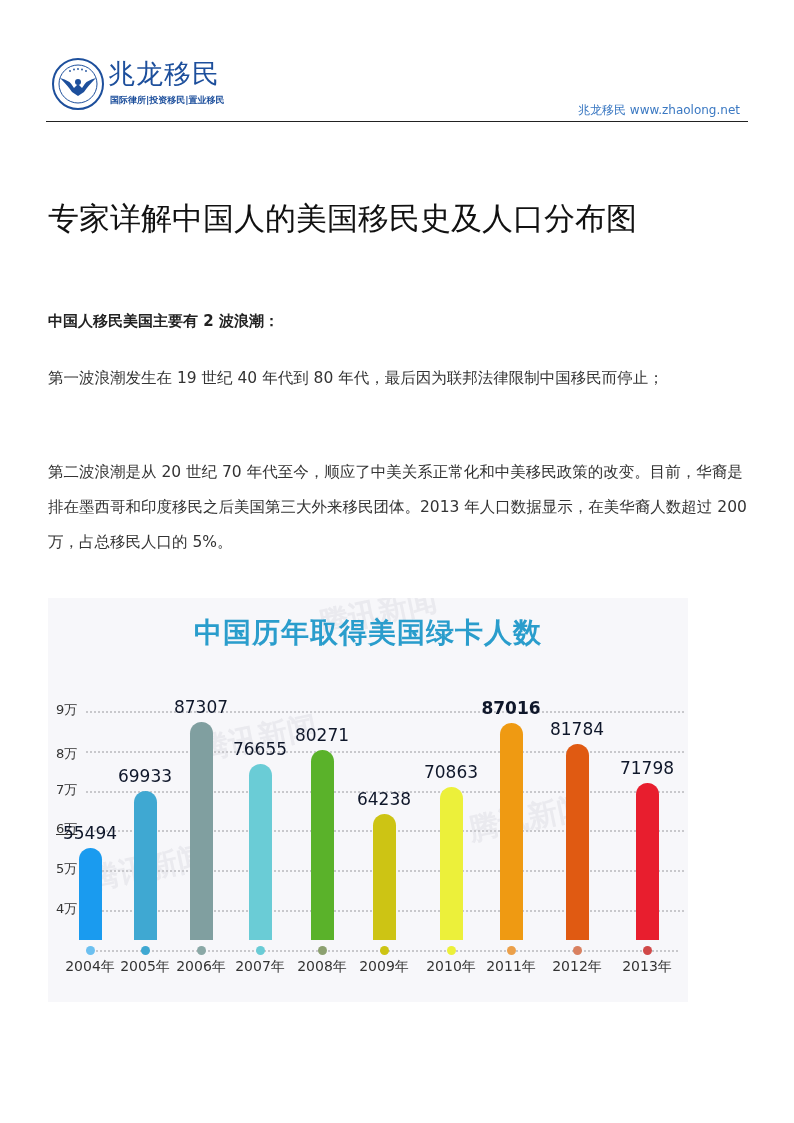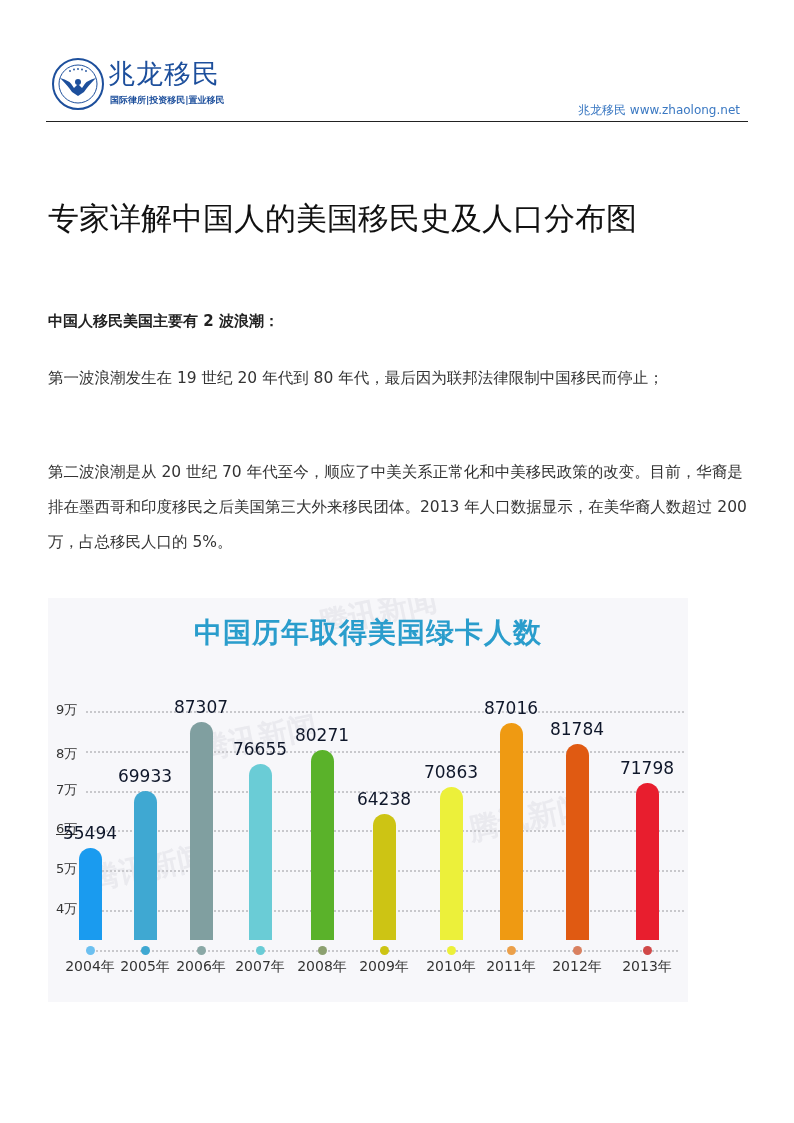--- a/index.html
+++ b/index.html
@@ -48,21 +48,21 @@
     </svg>
   </div>
   <div class="abs logo-name">兆龙移民</div>
   <div class="abs logo-slogan">国际律所|投资移民|置业移民</div>
 </div>
 <div class="abs site-link">兆龙移民 www.zhaolong.net</div>
 <div class="abs hr"></div>
 
 <div class="abs title">专家详解中国人的美国移民史及人口分布图</div>
 <div class="abs subhead">中国人移民美国主要有 2 波浪潮：</div>
-<div class="abs para p1">第一波浪潮发生在 19 世纪 20 年代到 80 年代，最后因为联邦法律限制中国移民而停止；</div>
+<div class="abs para p1">第一波浪潮发生在 19 世纪 40 年代到 80 年代，最后因为联邦法律限制中国移民而停止；</div>
 <div class="abs para p2">第二波浪潮是从 20 世纪 70 年代至今，顺应了中美关系正常化和中美移民政策的改变。目前，华裔是排在墨西哥和印度移民之后美国第三大外来移民团体。2013 年人口数据显示，在美华裔人数超过 200 万，占总移民人口的 5%。</div>
 
 <div class="abs chart" id="chart">
   <div class="abs watermark" style="left:270px;top:-6px;">腾讯新闻</div>
   <div class="abs watermark" style="left:150px;top:120px;">腾讯新闻</div>
   <div class="abs watermark" style="left:420px;top:200px;">腾讯新闻</div>
   <div class="abs watermark" style="left:40px;top:250px;">腾讯新闻</div>
   <div class="abs chart-title">中国历年取得美国绿卡人数</div>
   <div id="chart-layer">
       <div class="abs grid" style="top: 312px;"></div>
@@ -100,21 +100,21 @@
       <div class="abs xtick" style="left: 242px; top: 360px; text-align: center;">2008年</div>
       <div class="abs bar" style="left: 324.5px; top: 215.533px; height: 126.467px; background: rgb(205, 196, 20);"></div>
       <div class="abs val" style="left: 296px; top: 190.533px;">64238</div>
       <div class="abs dot" style="left: 331.5px; top: 348px; background: rgb(205, 196, 20);"></div>
       <div class="abs xtick" style="left: 304px; top: 360px;">2009年</div>
       <div class="abs bar" style="left: 391.5px; top: 189.165px; height: 152.835px; background: rgb(236, 240, 58);"></div>
       <div class="abs val" style="left: 363px; top: 164.165px;">70863</div>
       <div class="abs dot" style="left: 398.5px; top: 348px; background: rgb(236, 240, 58);"></div>
       <div class="abs xtick" style="left: 371px; top: 360px;">2010年</div>
       <div class="abs bar" style="left: 451.5px; top: 124.876px; height: 217.124px; background: rgb(239, 154, 18);"></div>
-      <div class="abs val" style="left: 423px; top: 99.8763px;">87016</div>
+      <div class="abs val" style="left: 423px; top: 99.8763px; font-weight: bold;">87016</div>
       <div class="abs dot" style="left: 458.5px; top: 348px; background: rgb(235, 160, 74);"></div>
       <div class="abs xtick" style="left: 431px; top: 360px;">2011年</div>
       <div class="abs bar" style="left: 517.5px; top: 145.7px; height: 196.3px; background: rgb(224, 90, 18);"></div>
       <div class="abs val" style="left: 489px; top: 120.7px;">81784</div>
       <div class="abs dot" style="left: 524.5px; top: 348px; background: rgb(217, 128, 96);"></div>
       <div class="abs xtick" style="left: 497px; top: 360px;">2012年</div>
       <div class="abs bar" style="left: 587.5px; top: 185.444px; height: 156.556px; background: rgb(232, 30, 46);"></div>
       <div class="abs val" style="left: 559px; top: 160.444px;">71798</div>
       <div class="abs dot" style="left: 594.5px; top: 348px; background: rgb(208, 72, 72);"></div>
       <div class="abs xtick" style="left: 567px; top: 360px;">2013年</div>

